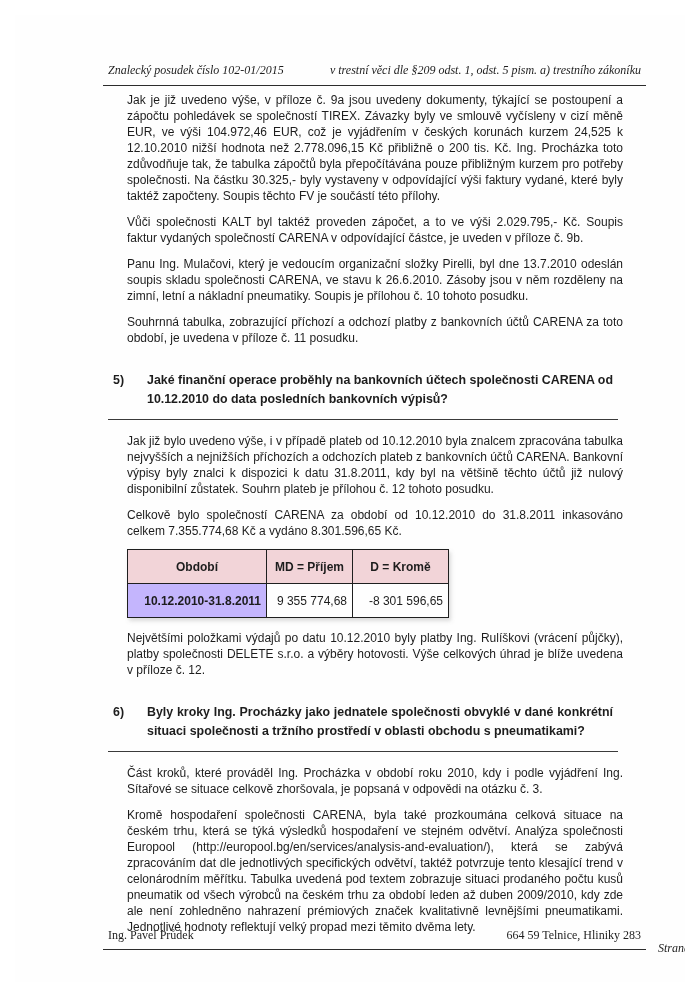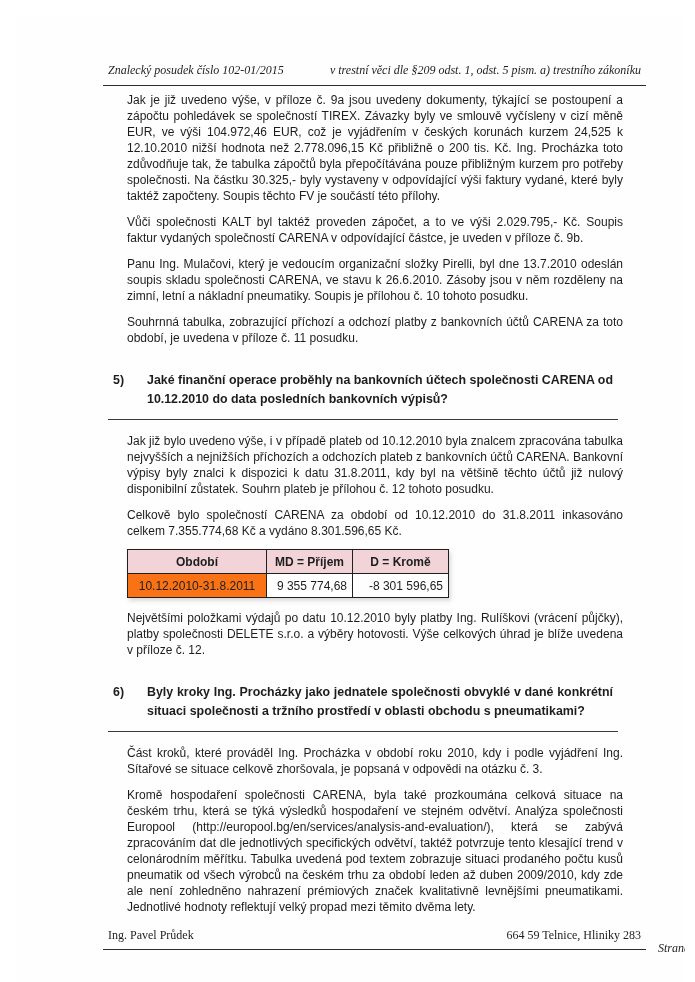--- a/index.html
+++ b/index.html
@@ -52,32 +52,32 @@
   .q-text { flex: 1; text-align: justify; }
   
   table.payments {
     border-collapse: collapse;
     margin: 4px 0 12px 24px;
     font-size: 12px;
     box-shadow: 2px 3px 4px rgba(120,120,120,0.25);
   }
   table.payments th, table.payments td {
     border: 1.2px solid #1f1f1f;
-    height: 24px;
+    height: 34px;
     padding: 4px 5px;
   }
   table.payments th {
     background: #f2d4d8;
     font-weight: bold;
     text-align: center;
   }
   .col-period { width: 139px; }
   .col-md { width: 86px; }
   .col-d { width: 96px; }
-  td.cell-period { background: #f97316; text-align: center; }
+  td.cell-period { background: #c4b5fd; text-align: right; font-weight: bold; }
   td.cell-num { background: #fefefe; text-align: right; }
   
   .page-footer {
     position: absolute;
     left: 83px; right: 59px; top: 903px;
     display: flex;
     justify-content: space-between;
     align-items: flex-end;
     font-family: "Liberation Serif", "DejaVu Serif", serif;
     font-size: 12px;

